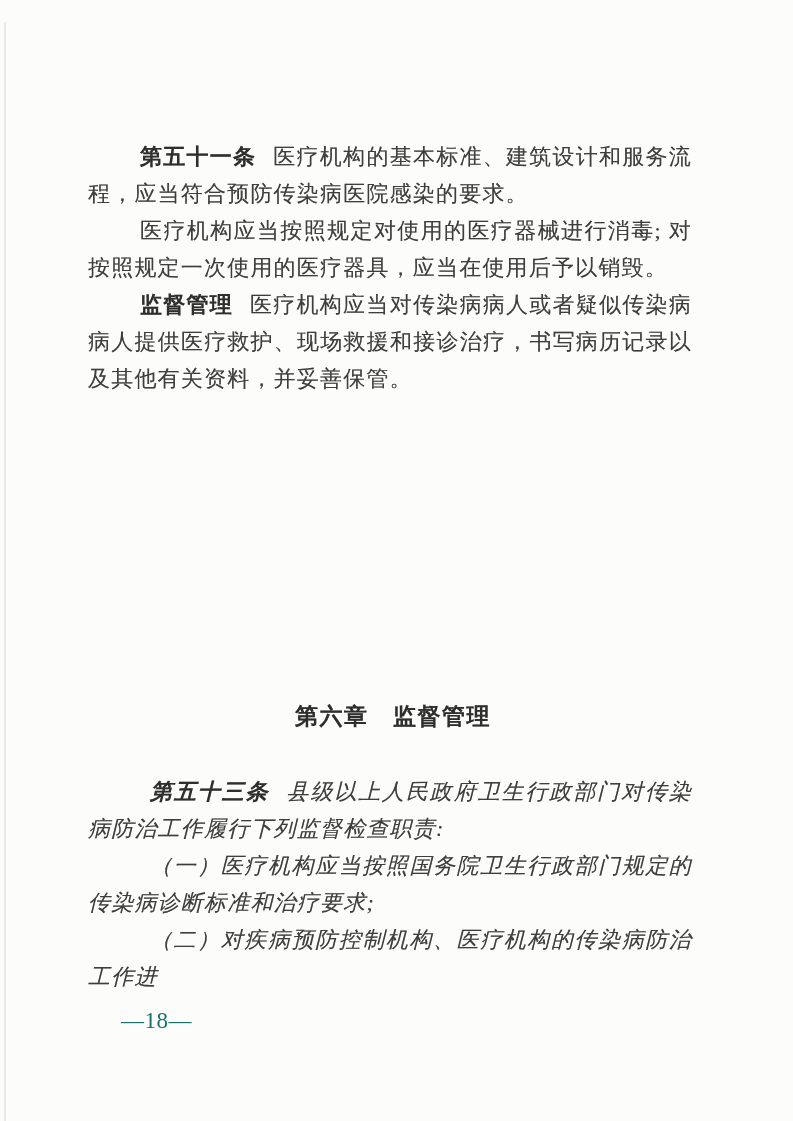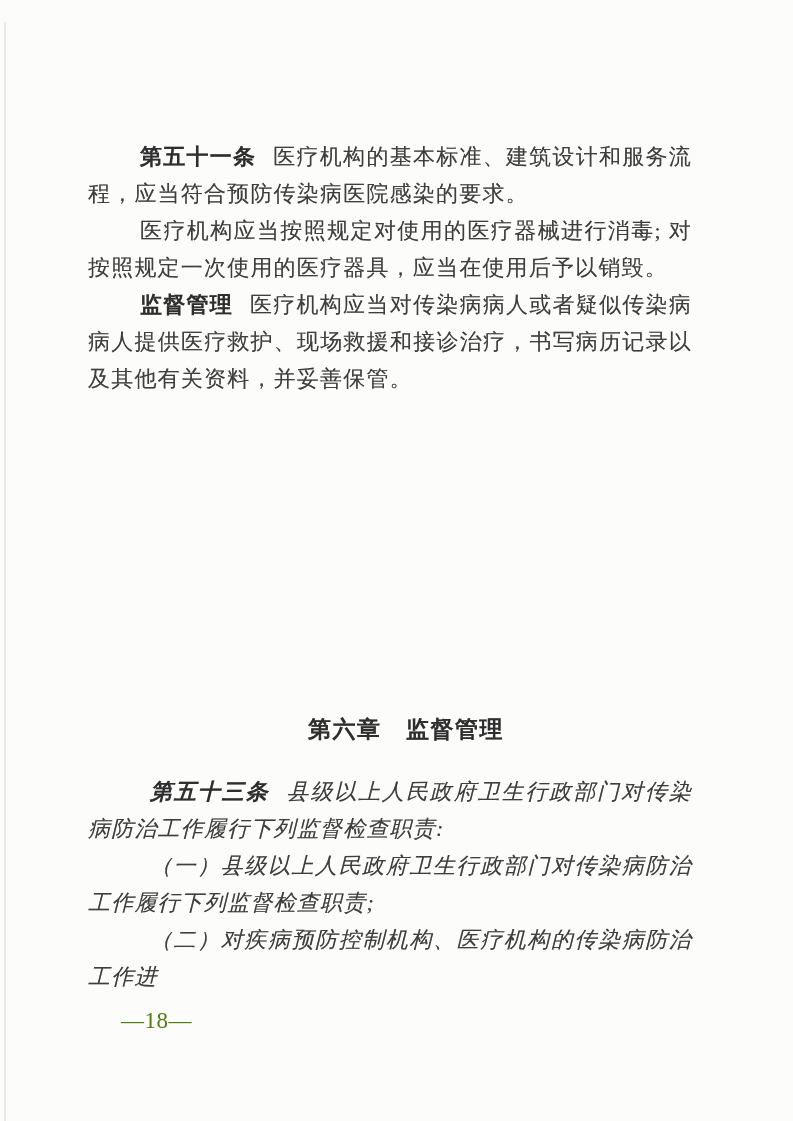--- a/index.html
+++ b/index.html
@@ -45,55 +45,55 @@
   .article-no {
     font-weight: bold;
     color: #2e2e2e;
     margin-right: 17px;
   }
   .chapter-heading {
     position: absolute;
     left: 88px;
     width: 604px;
     top: 695px;
-    margin: 16px;
+    margin: 3px;
     font-size: 23px;
     line-height: 37px;
     font-weight: bold;
     letter-spacing: 1.5px;
     text-align: center;
     color: #2e2e2e;
     text-shadow: 0 0 0.5px rgba(60,60,60,0.45);
   }
   .page-number {
     position: absolute;
     left: 121px;
     top: 1006px;
     font-size: 23px;
     line-height: 30px;
     letter-spacing: 0.5px;
-    color: #4d7c0f;
+    color: #0f766e;
   }
 </style>
 </head>
 <body>
 
 <div class="page">
 
   <div class="scan-edge"></div>
 
   <div class="text-block block-1">
     <p class="para"><span class="article-no">第五十一条</span><span>医疗机构的基本标准、建筑设计和服务流程，应当符合预防传染病医院感染的要求。</span></p>
     <p class="para"><span>医疗机构应当按照规定对使用的医疗器械进行消毒; 对按照规定一次使用的医疗器具，应当在使用后予以销毁。</span></p>
     <p class="para"><span class="article-no">监督管理</span><span>医疗机构应当对传染病病人或者疑似传染病病人提供医疗救护、现场救援和接诊治疗，书写病历记录以及其他有关资料，并妥善保管。</span></p>
   </div>
 
   <h2 class="chapter-heading">第六章　监督管理</h2>
 
   <div class="text-block block-2">
     <p class="para"><span class="article-no">第五十三条</span><span>县级以上人民政府卫生行政部门对传染病防治工作履行下列监督检查职责:</span></p>
-    <p class="para"><span>（一）县级以上人民政府卫生行政部门对传染病防治工作履行下列监督检查职责;</span></p>
+    <p class="para"><span>（一）医疗机构应当按照国务院卫生行政部门规定的传染病诊断标准和治疗要求;</span></p>
     <p class="para"><span>（二）对疾病预防控制机构、医疗机构的传染病防治工作进</span></p>
   </div>
 
   <div class="page-number">—18—</div>
 
 </div>
 
 </body></html>

